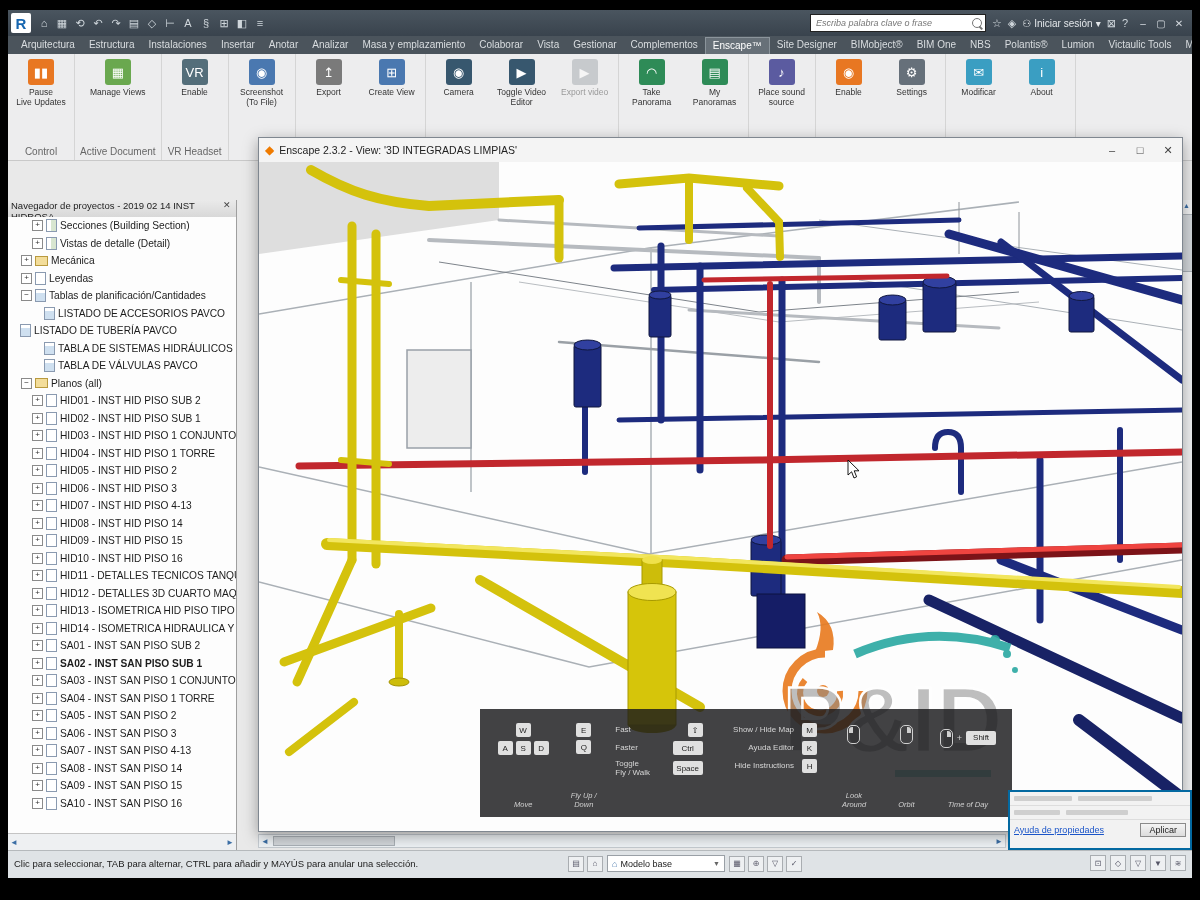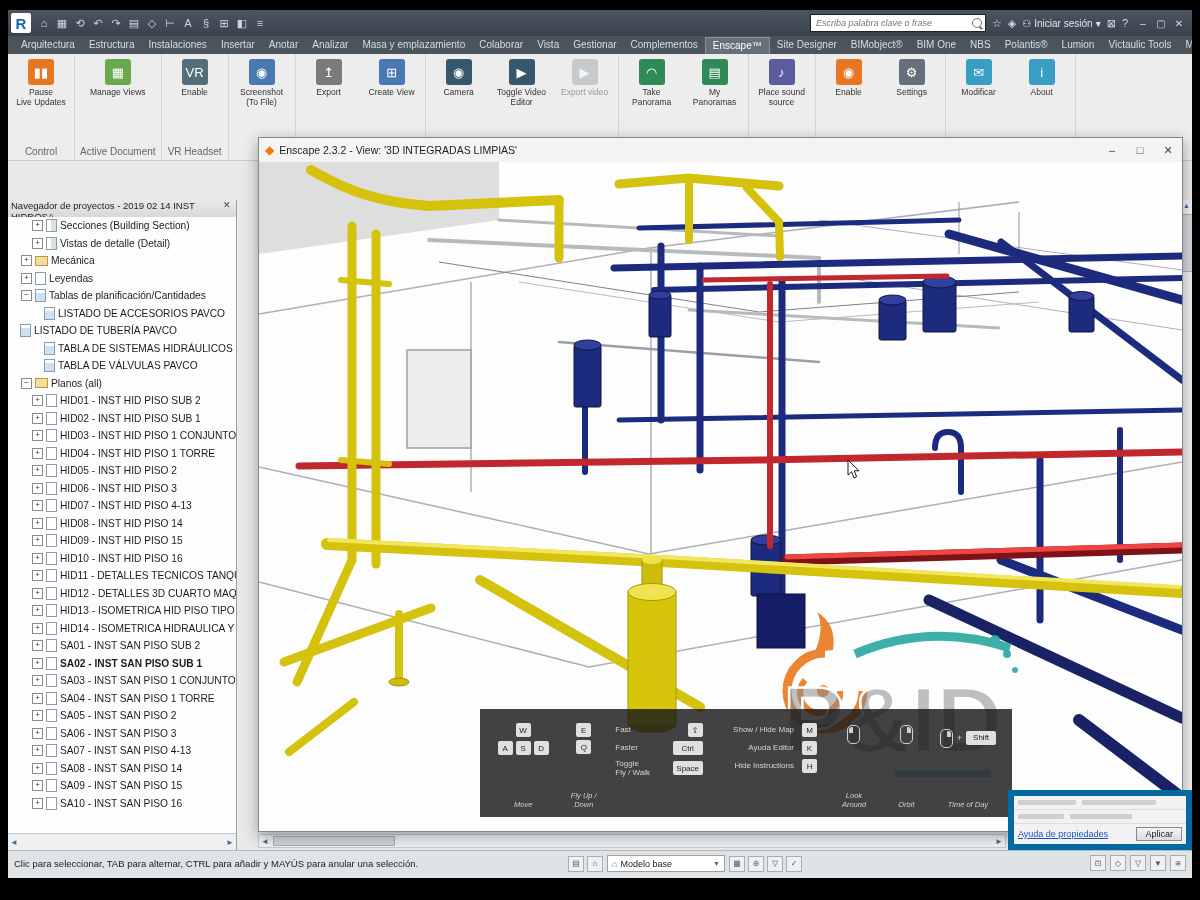--- a/index.html
+++ b/index.html
@@ -90,21 +90,21 @@
   .slabel{font-size:8px;white-space:pre-line;line-height:1.15;}
   .kcol.rt .srow{justify-content:flex-end;}
   #sc1{width:96px;}#sc2{width:108px;}
   .mouse{width:11px;height:17px;border:1px solid #cfcfcf;border-radius:5px;position:relative;margin:4px 0 2px;}
   .mouse::before{content:"";position:absolute;width:4px;height:6px;background:#cfcfcf;top:1px;border-radius:3px 0 0 0;}
   .mouse.left::before{left:1px;}
   .mouse.right::before{right:1px;border-radius:0 3px 0 0;}
   .todrow{display:flex;align-items:center;gap:4px;margin-top:4px;}
   .plus{font-size:9px;color:#cfcfcf;}
   
-  #props{position:absolute;left:1000px;top:780px;width:184px;height:60px;background:#f2f2f2;border:6px solid #0369a1;
+  #props{position:absolute;left:1000px;top:780px;width:184px;height:60px;background:#f2f2f2;border:2px solid #0369a1;
     box-sizing:border-box;z-index:30;font-size:9px;}
   .prow{height:13px;border-bottom:1px solid #ddd;display:flex;align-items:center;gap:6px;padding:0 4px;}
   .pbar{height:5px;background:#cfcfcf;border-radius:1px;}
   #pfoot{display:flex;align-items:center;justify-content:space-between;padding:3px 4px 0;}
   #phelp{color:#1a54c8;text-decoration:underline;font-size:9px;}
   #papply{background:linear-gradient(#f4f4f4,#dcdcdc);border:1px solid #8a8a8a;font-size:9px;padding:1px 8px;color:#222;}
   
   #statusbar{position:absolute;left:0;top:840px;width:100%;height:28px;background:#dfe3e6;border-top:1px solid #b5b9bc;
     font-size:9.5px;color:#222;z-index:25;}
   #sb-hint{position:absolute;left:6px;top:7px;white-space:nowrap;}

